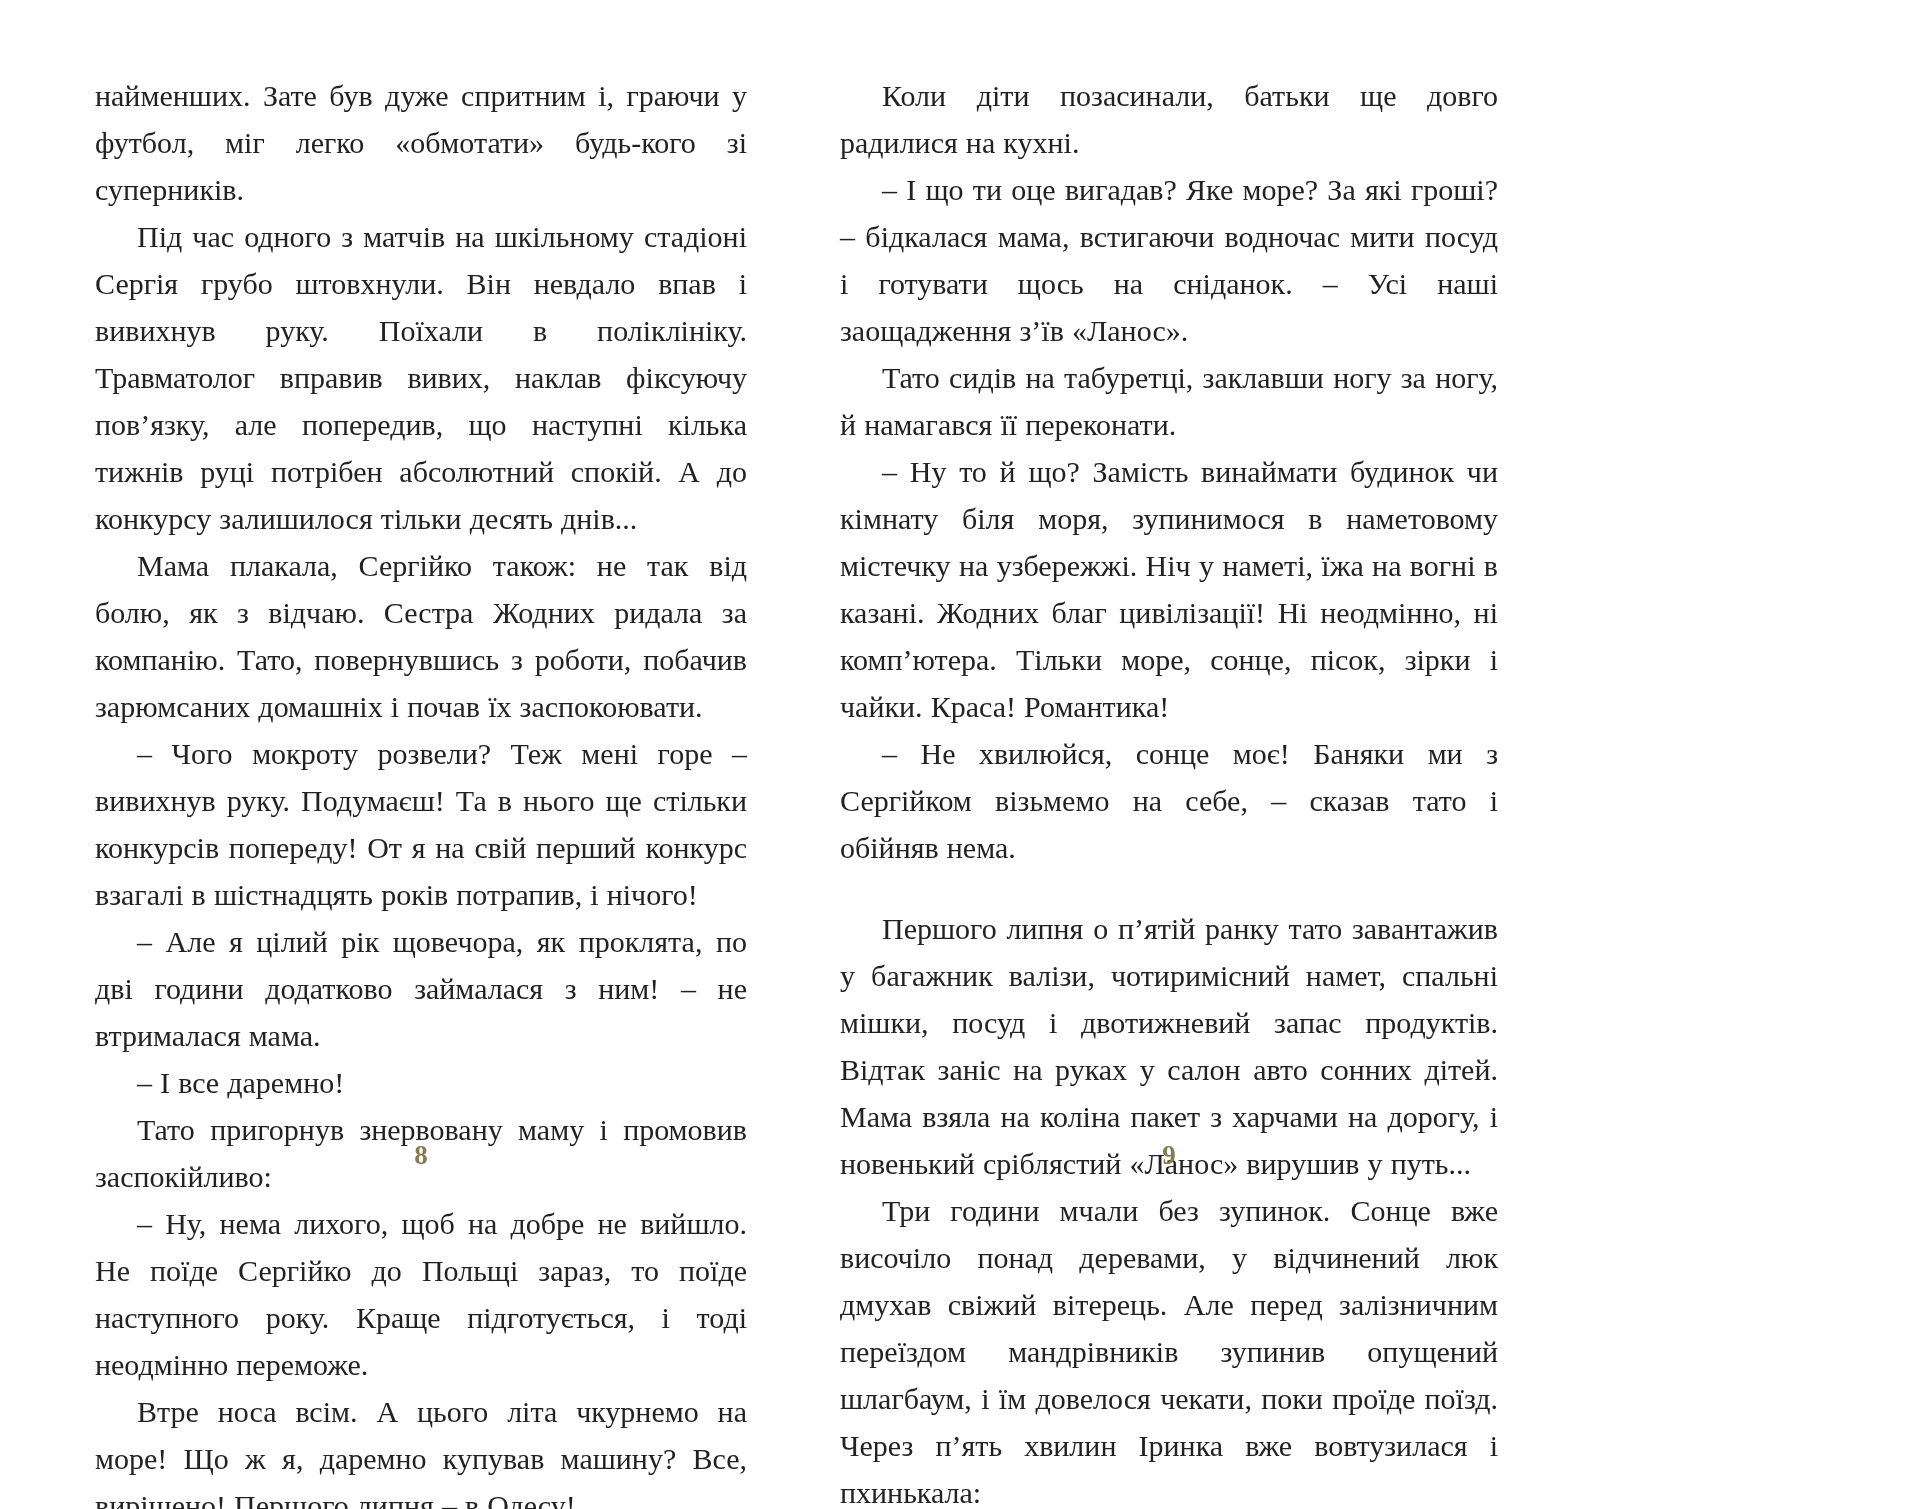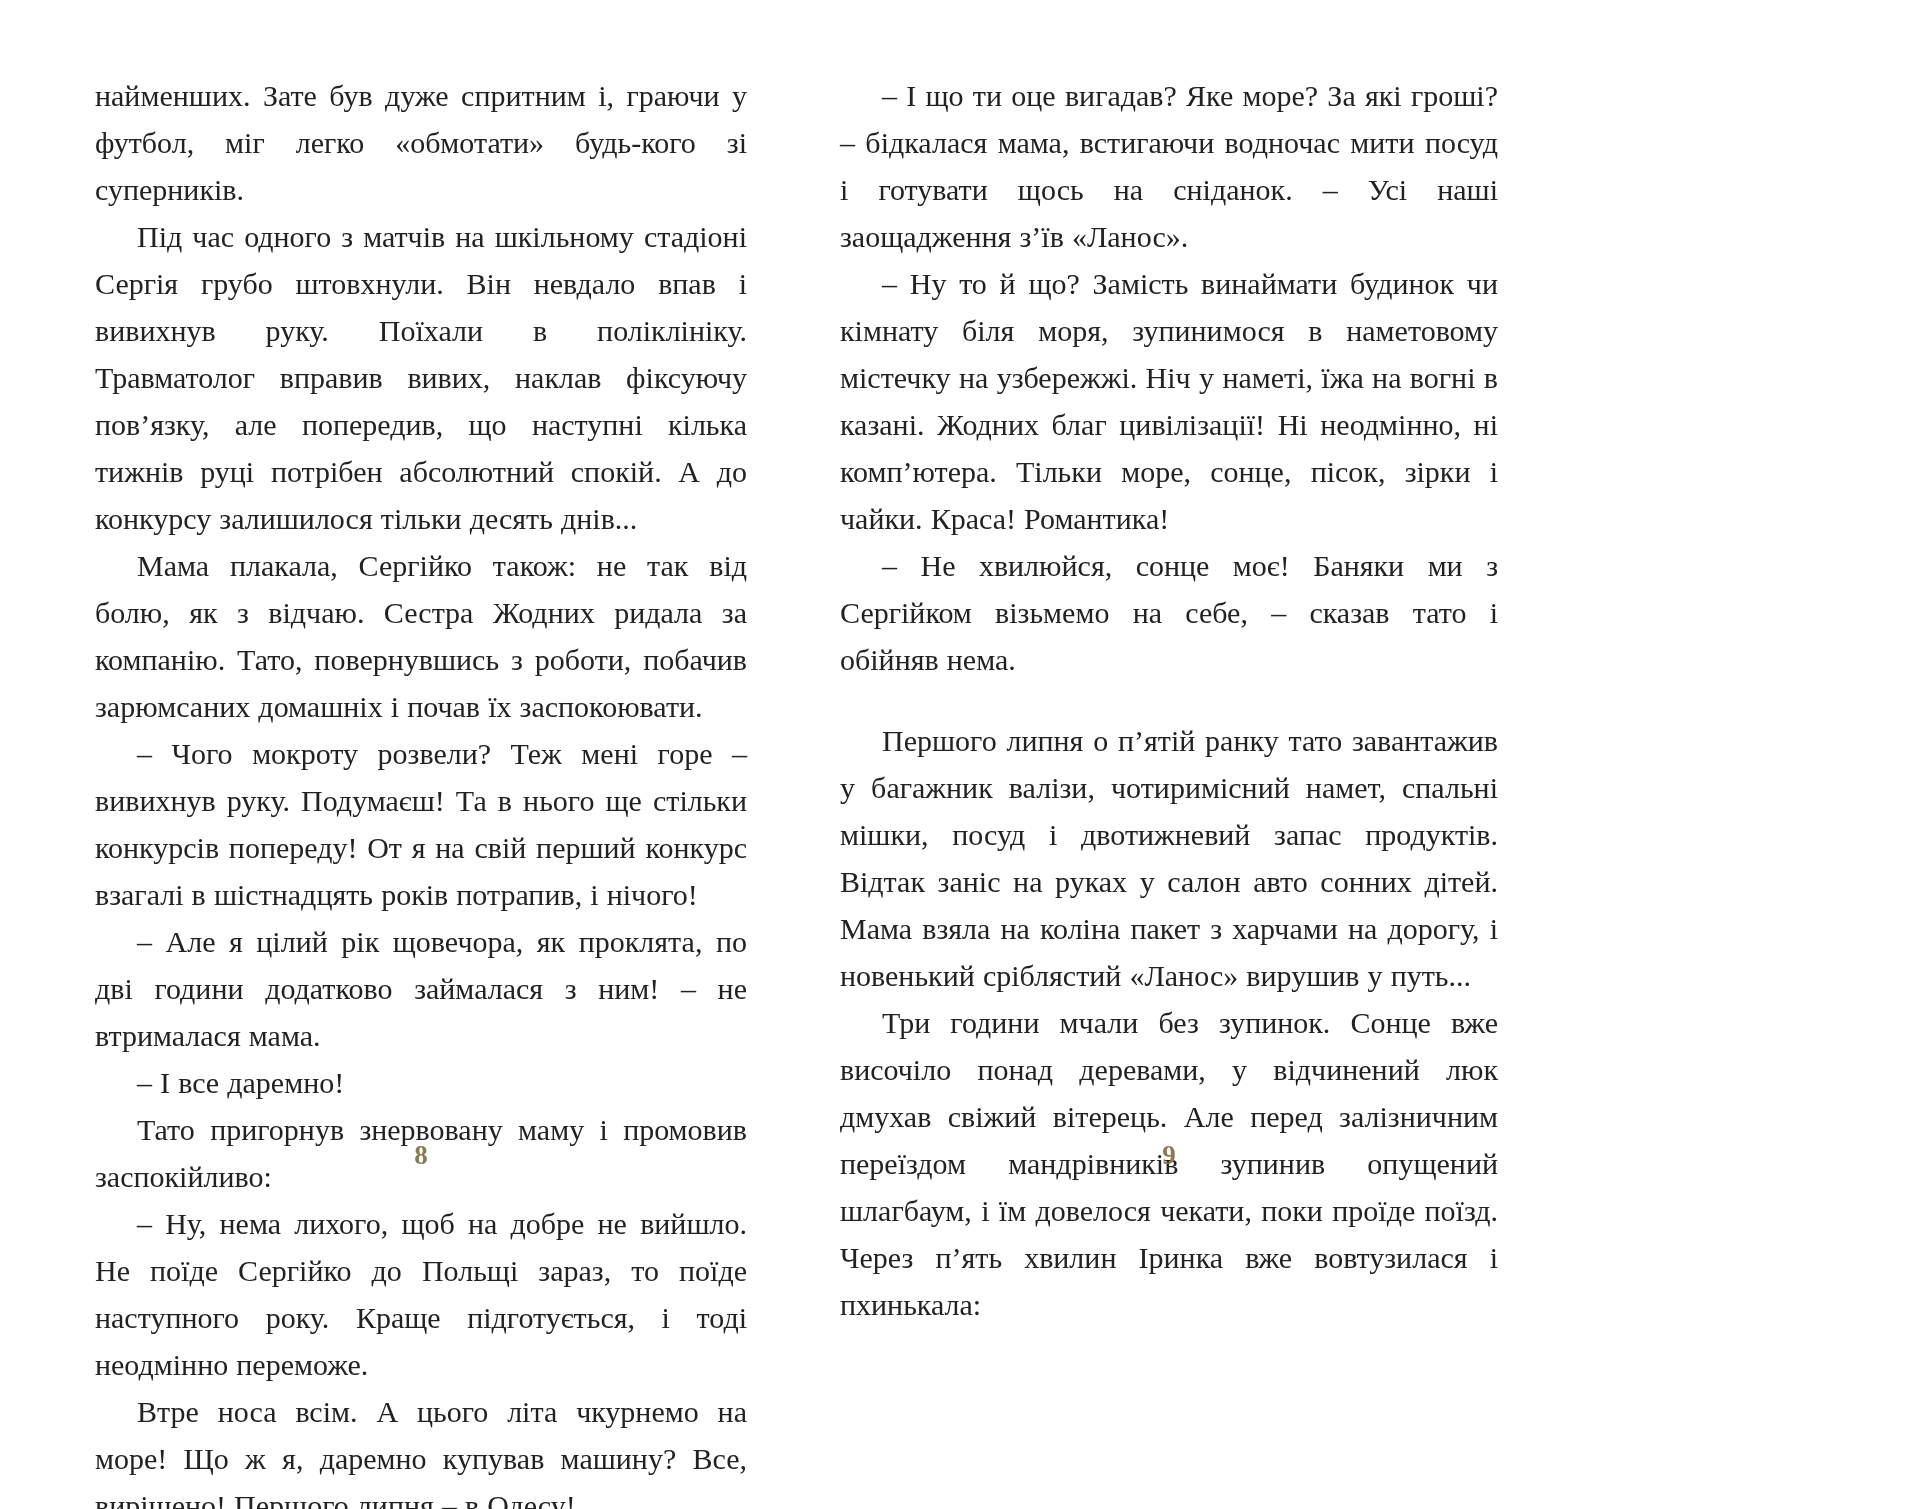--- a/index.html
+++ b/index.html
@@ -66,20 +66,22 @@
       <p class="para indent">– І все даремно!</p>
       <p class="para indent">Тато пригорнув знервовану маму і промовив заспокійливо:</p>
       <p class="para indent">– Ну, нема лихого, щоб на добре не вийшло. Не поїде Сергійко до Польщі зараз, то поїде наступного року. Краще підготується, і тоді неодмінно переможе.</p>
       <p class="para indent">Втре носа всім. А цього літа чкурнемо на море! Що ж я, даремно купував машину? Все, вирішено! Першого липня – в Одесу!</p>
     </div>
   <div class="page-number">8</div>
 </div>
 
 <div class="page page-right">
   <div class="text-block">
+      <p class="para indent">Коли діти позасинали, батьки ще довго радилися на кухні.</p>
       <p class="para indent">– І що ти оце вигадав? Яке море? За які гроші? – бідкалася мама, встигаючи водночас мити посуд і готувати щось на сніданок. – Усі наші заощадження з’їв «Ланос».</p>
+      <p class="para indent">Тато сидів на табуретці, заклавши ногу за ногу, й намагався її переконати.</p>
       <p class="para indent">– Ну то й що? Замість винаймати будинок чи кімнату біля моря, зупинимося в наметовому містечку на узбережжі. Ніч у наметі, їжа на вогні в казані. Жодних благ цивілізації! Ні неодмінно, ні комп’ютера. Тільки море, сонце, пісок, зірки і чайки. Краса! Романтика!</p>
       <p class="para indent">– Не хвилюйся, сонце моє! Баняки ми з Сергійком візьмемо на себе, – сказав тато і обійняв нема.</p>
       <p class="para indent gap-before">Першого липня о п’ятій ранку тато завантажив у багажник валізи, чотиримісний намет, спальні мішки, посуд і двотижневий запас продуктів. Відтак заніс на руках у салон авто сонних дітей. Мама взяла на коліна пакет з харчами на дорогу, і новенький сріблястий «Ланос» вирушив у путь...</p>
       <p class="para indent">Три години мчали без зупинок. Сонце вже височіло понад деревами, у відчинений люк дмухав свіжий вітерець. Але перед залізничним переїздом мандрівників зупинив опущений шлагбаум, і їм довелося чекати, поки проїде поїзд. Через п’ять хвилин Іринка вже вовтузилася і пхинькала:</p>
     </div>
   <div class="page-number">9</div>
 </div>
 
 </body></html>

